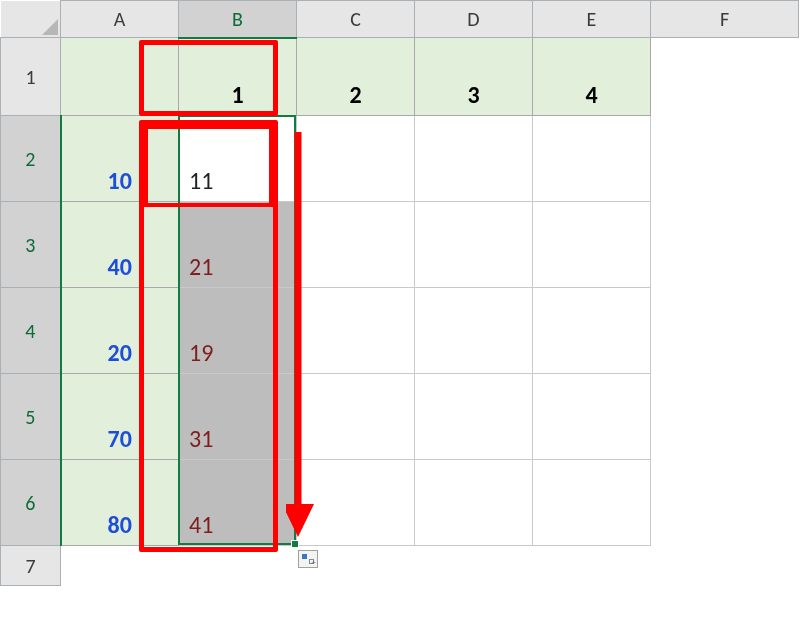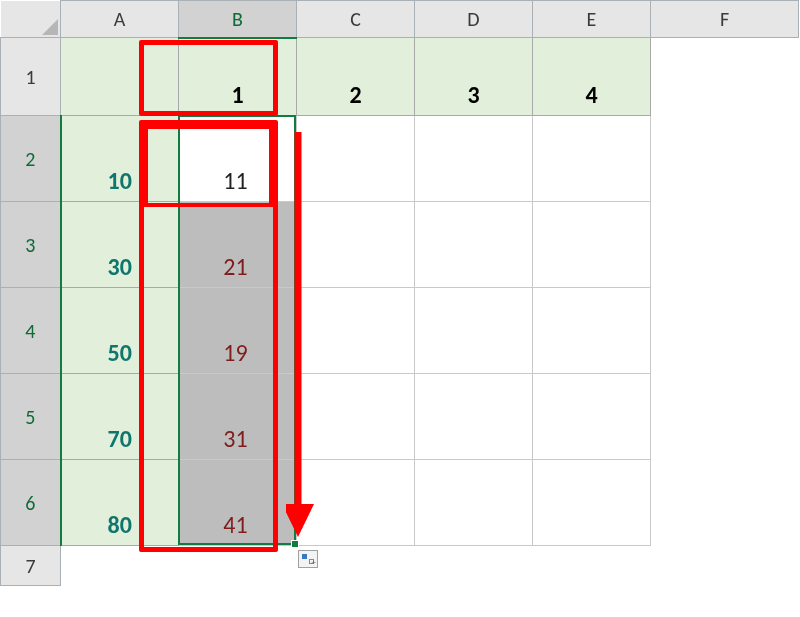--- a/index.html
+++ b/index.html
@@ -71,25 +71,25 @@
     background: #e2efda;
     font-weight: bold;
     text-align: center;
     color: #000;
     border: 1px solid #a9a9a9;
   }
   td.sidecell {
     background: #e2efda;
     font-weight: bold;
     text-align: center;
-    color: #0f766e;
+    color: #1d4ed8;
     border: 1px solid #a9a9a9;
   }
   td.val {
-    text-align: center;
+    text-align: left;
     padding-right: 14px;
   }
   td.fillsel {
     background: #bdbdbd;
     color: #7f1d1d;
   }
   td.active {
     background: #ffffff;
     color: #222;
   }
@@ -170,30 +170,30 @@
     <th class="rowhdr sel">2</th>
     <td class="cell sidecell">10</td>
     <td class="cell val active">11</td>
     <td class="cell"></td>
     <td class="cell"></td>
     <td class="cell"></td>
     <td class="cell" style="border:none"></td>
   </tr>
   <tr class="rdata">
     <th class="rowhdr sel">3</th>
-    <td class="cell sidecell">30</td>
+    <td class="cell sidecell">40</td>
     <td class="cell val fillsel">21</td>
     <td class="cell"></td>
     <td class="cell"></td>
     <td class="cell"></td>
     <td class="cell" style="border:none"></td>
   </tr>
   <tr class="rdata">
     <th class="rowhdr sel">4</th>
-    <td class="cell sidecell">50</td>
+    <td class="cell sidecell">20</td>
     <td class="cell val fillsel">19</td>
     <td class="cell"></td>
     <td class="cell"></td>
     <td class="cell"></td>
     <td class="cell" style="border:none"></td>
   </tr>
   <tr class="rdata">
     <th class="rowhdr sel">5</th>
     <td class="cell sidecell">70</td>
     <td class="cell val fillsel">31</td>

